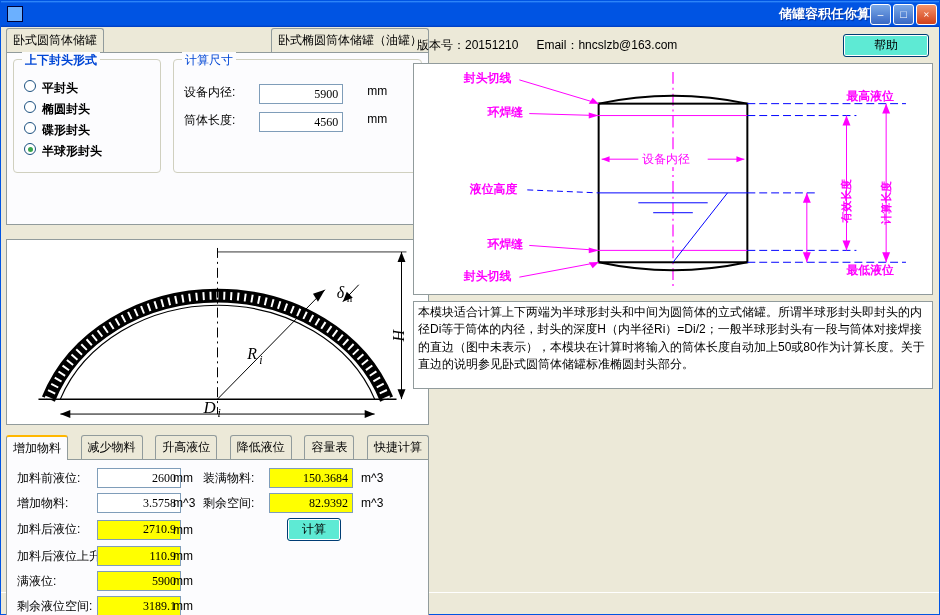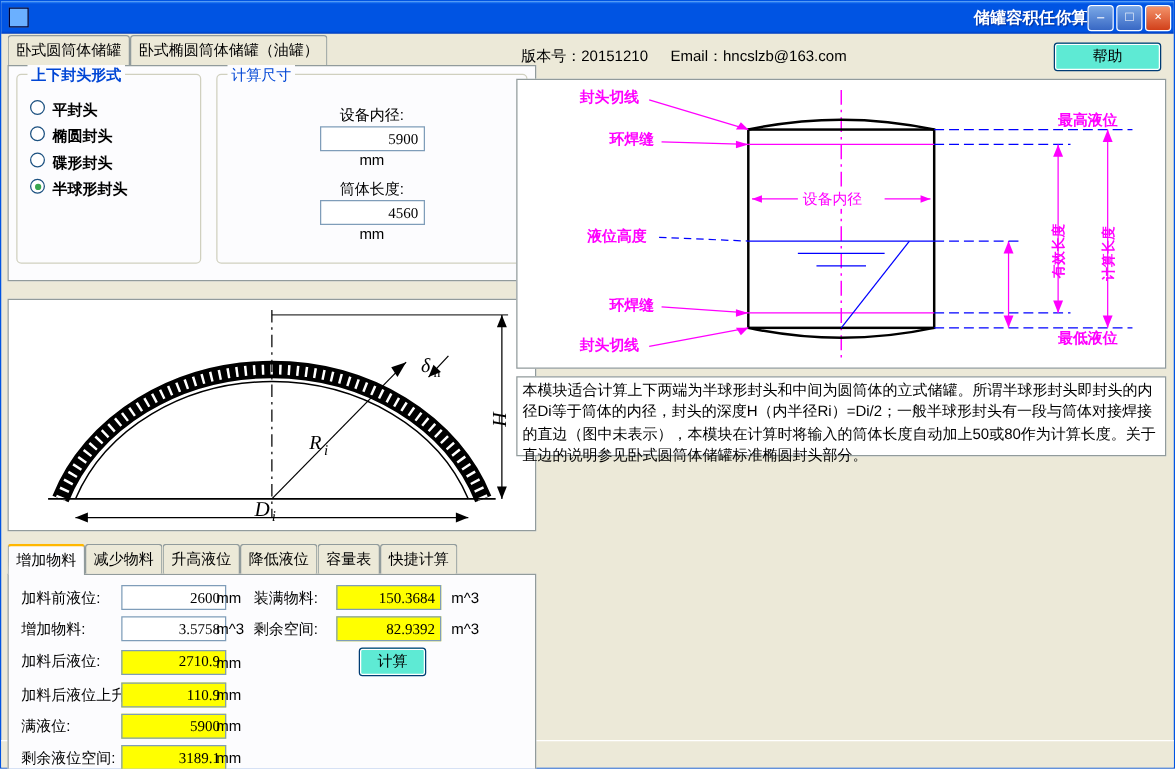--- a/index.html
+++ b/index.html
@@ -34,21 +34,21 @@
     width: 21px; height: 21px;
     background: linear-gradient(to bottom, #7ba9e7, #3868c4);
     border: 1px solid #fff; border-radius: 3px;
     display: flex; align-items: center; justify-content: center;
     color: #fff; font-weight: bold; font-family: Tahoma; font-size: 11px;
   }
   .winbtn.close { background: linear-gradient(to bottom, #f4946b, #d1401a); }
   .content { flex: 1; position: relative; }
   .leftpanel { position: absolute; left: 5px; top: 3px; width: 423px; height: 560px; }
   .rightpanel { position: absolute; left: 412px; top: 5px; right: 6px; height: 558px; }
-  .tabs { display: flex; align-items: flex-end; height: 22px; }
+  .tabs { display: flex; align-items: flex-end; height: 22px; justify-content: space-between; }
   .tab {
     background: #ece9d8;
     border: 1px solid #919b9c;
     border-bottom: none;
     border-radius: 3px 3px 0 0;
     padding: 3px 6px;
     margin-right: 0;
     position: relative;
     color: #000;
   }
@@ -88,21 +88,21 @@
   }
   .radio.checked::after { content: ""; width: 5px; height: 5px; background: #39a54e; border-radius: 50%; }
   .inputfield {
     width: 84px; height: 20px;
     border: 1px solid #7f9db9;
     background: #fff;
     padding: 0 4px;
     font: 12px "SimSun";
     text-align: right;
   }
-  .dim-row { display: flex; align-items: center; margin: 8px 0; gap: 0; flex-direction: column; }
+  .dim-row { display: flex; margin: 8px 0; gap: 24px; }
   .diagram-frame {
     border: 1px solid #919b9c;
     background: #fff;
     margin-top: 14px;
     height: 186px;
   }
   .calc-tabs { margin-top: 12px; }
   .calc-page {
     border: 1px solid #919b9c;
     background: #fcfcfe;
@@ -121,21 +121,21 @@
     border: 1px solid #003c74;
     border-radius: 3px;
     padding: 2px 14px;
     font: 12px "SimSun";
     display: inline-block;
     box-shadow: inset 0 0 0 1px #fff;
   }
   .righthead { display: flex; align-items: center; gap: 18px; padding: 2px 4px; margin-bottom: 4px;}
   .righthead .sp { flex: 1; }
   .schematic-frame { border: 1px solid #919b9c; background: #fff; height: 232px; }
-  .descbox { border: 1px solid #919b9c; background: #fff; height: 64px; margin-top: 6px; padding: 2px 4px; line-height: 1.45; }
+  .descbox { border: 1px solid #919b9c; background: #fff; height: 88px; margin-top: 6px; padding: 2px 4px; line-height: 1.45; }
   .statusbar {
     height: 22px;
     border-top: 1px solid #fff;
     background: #ece9d8;
     display: flex;
     align-items: center;
     padding: 0 20px;
     font-size: 12px;
   }
 </style>

